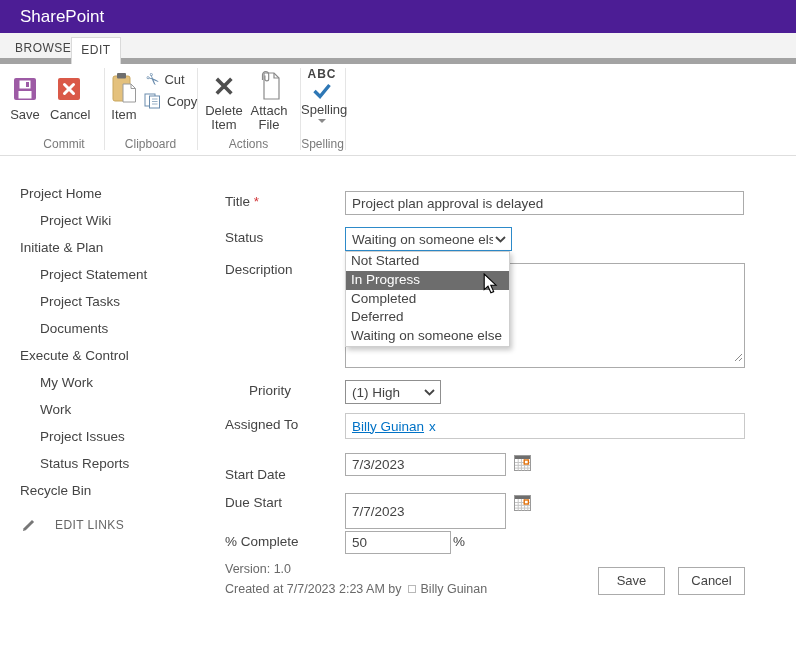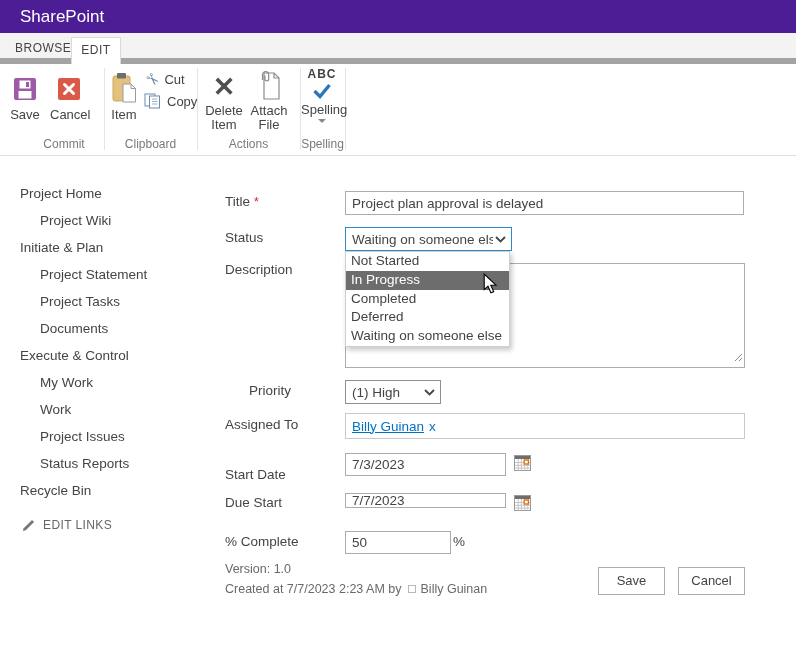--- a/index.html
+++ b/index.html
@@ -27,21 +27,21 @@
   .x-glyph { font-size:27px; font-weight:bold; color:#4f4f4f; line-height:27px; }
   .scissors { display:inline-block; font-size:16px; color:#6a8cad; transform:rotate(45deg); }
   .abc-txt { font-size:12px; font-weight:bold; color:#444; letter-spacing:1px; line-height:12px; }
   .caret-down { width:0; height:0; border-left:4px solid transparent; border-right:4px solid transparent; border-top:4px solid #8a8a8a; margin:3px auto 0; }
 
   
   .sidenav { position:absolute; left:0; top:180px; width:215px; }
   .nav-item { height:27px; line-height:27px; font-size:13.5px; color:#444; cursor:pointer; }
   .nav-item.lvl1 { padding-left:20px; }
   .nav-item.lvl2 { padding-left:40px; }
-  .editlinks { position:absolute; left:22px; top:518px; display:flex; align-items:center; gap:8px; cursor:pointer; font-size:12px; color:#666; letter-spacing:.4px; }
+  .editlinks { position:absolute; left:22px; top:518px; display:flex; align-items:center; gap:20px; cursor:pointer; font-size:12px; color:#666; letter-spacing:.4px; }
 
   
   .flabel { position:absolute; left:225px; width:115px; font-size:13.5px; color:#444; line-height:16px; }
   .req { color:#d13438; }
   .tbox { position:absolute; border:1px solid #ababab; background:#fff; font-family:"Liberation Sans", sans-serif; font-size:13.5px; color:#444; padding:0 6px; }
   input.tbox { outline:none; }
   .selectbox { position:absolute; background:#fff; display:flex; align-items:center; font-size:13.5px; color:#444; cursor:pointer; }
   .selectbox .stext { flex:1; padding-left:6px; white-space:nowrap; overflow:hidden; }
   .selectbox .chev { padding:0 5px 0 2px; display:flex; }
   .textarea-wrap { position:absolute; left:345px; top:263px; width:400px; height:105px; border:1px solid #ababab; background:#fff; }
@@ -246,21 +246,21 @@
   <input class="tbox" style="left: 345px; top: 453px; width: 161px; height: 23px;" value="7/3/2023">
   <span class="calbtn" style="top:455px;">
     <svg width="17" height="16" viewBox="0 0 17 16">
       <rect x="0.5" y="0.5" width="16" height="15" fill="#fff" stroke="#9a9a9a"></rect>
       <rect x="1" y="1" width="15" height="3" fill="#6e6e6e"></rect>
       <path d="M1 7.5 h15 M1 10.3 h15 M1 13.1 h15 M4.2 4 v11.5 M7.4 4 v11.5 M10.6 4 v11.5 M13.8 4 v11.5" stroke="#c4c4c4" stroke-width="1"></path>
       <rect x="10.2" y="5" width="4.2" height="4" fill="#fff" stroke="#e3720c" stroke-width="1.4"></rect>
     </svg>
   </span>
 
-  <input class="tbox" style="left: 345px; top: 493px; width: 161px; height: 15px;" value="7/7/2023">
+  <input class="tbox" style="left: 345px; top: 493px; width: 161px; height: 36px;" value="7/7/2023">
   <span class="calbtn" style="top:495px;">
     <svg width="17" height="16" viewBox="0 0 17 16">
       <rect x="0.5" y="0.5" width="16" height="15" fill="#fff" stroke="#9a9a9a"></rect>
       <rect x="1" y="1" width="15" height="3" fill="#6e6e6e"></rect>
       <path d="M1 7.5 h15 M1 10.3 h15 M1 13.1 h15 M4.2 4 v11.5 M7.4 4 v11.5 M10.6 4 v11.5 M13.8 4 v11.5" stroke="#c4c4c4" stroke-width="1"></path>
       <rect x="10.2" y="5" width="4.2" height="4" fill="#fff" stroke="#e3720c" stroke-width="1.4"></rect>
     </svg>
   </span>
 
   <input class="tbox" style="left: 345px; top: 531px; width: 106px; height: 23px;" value="50">

